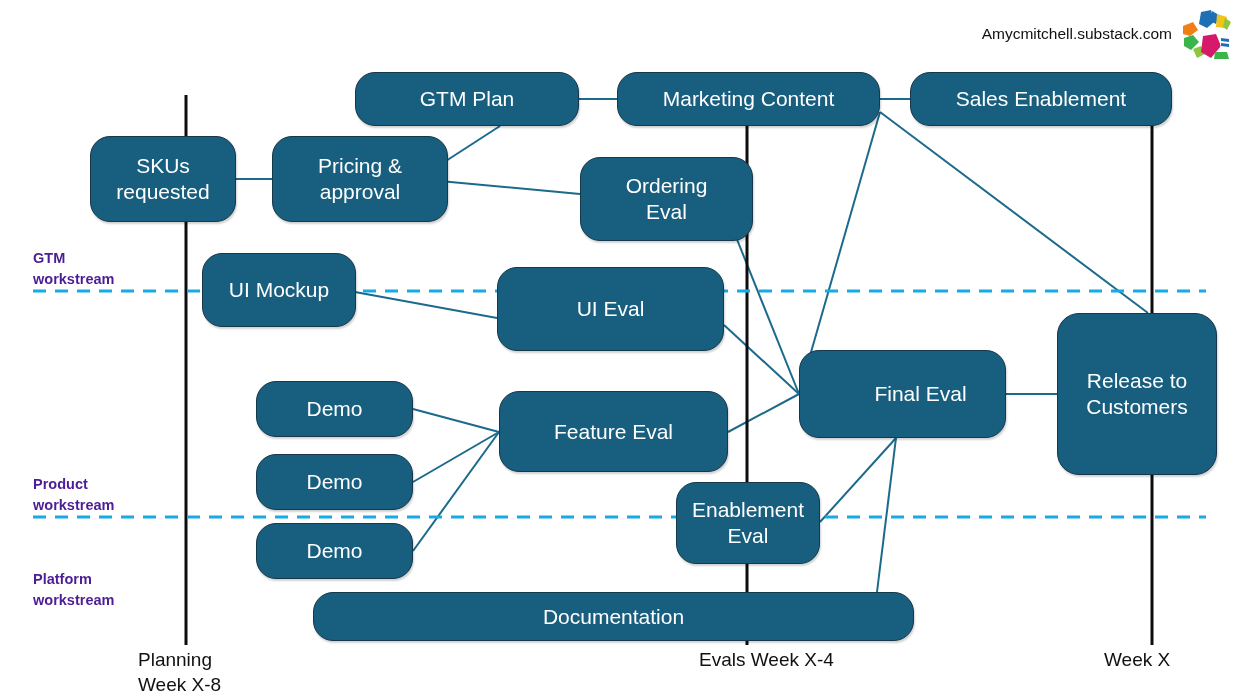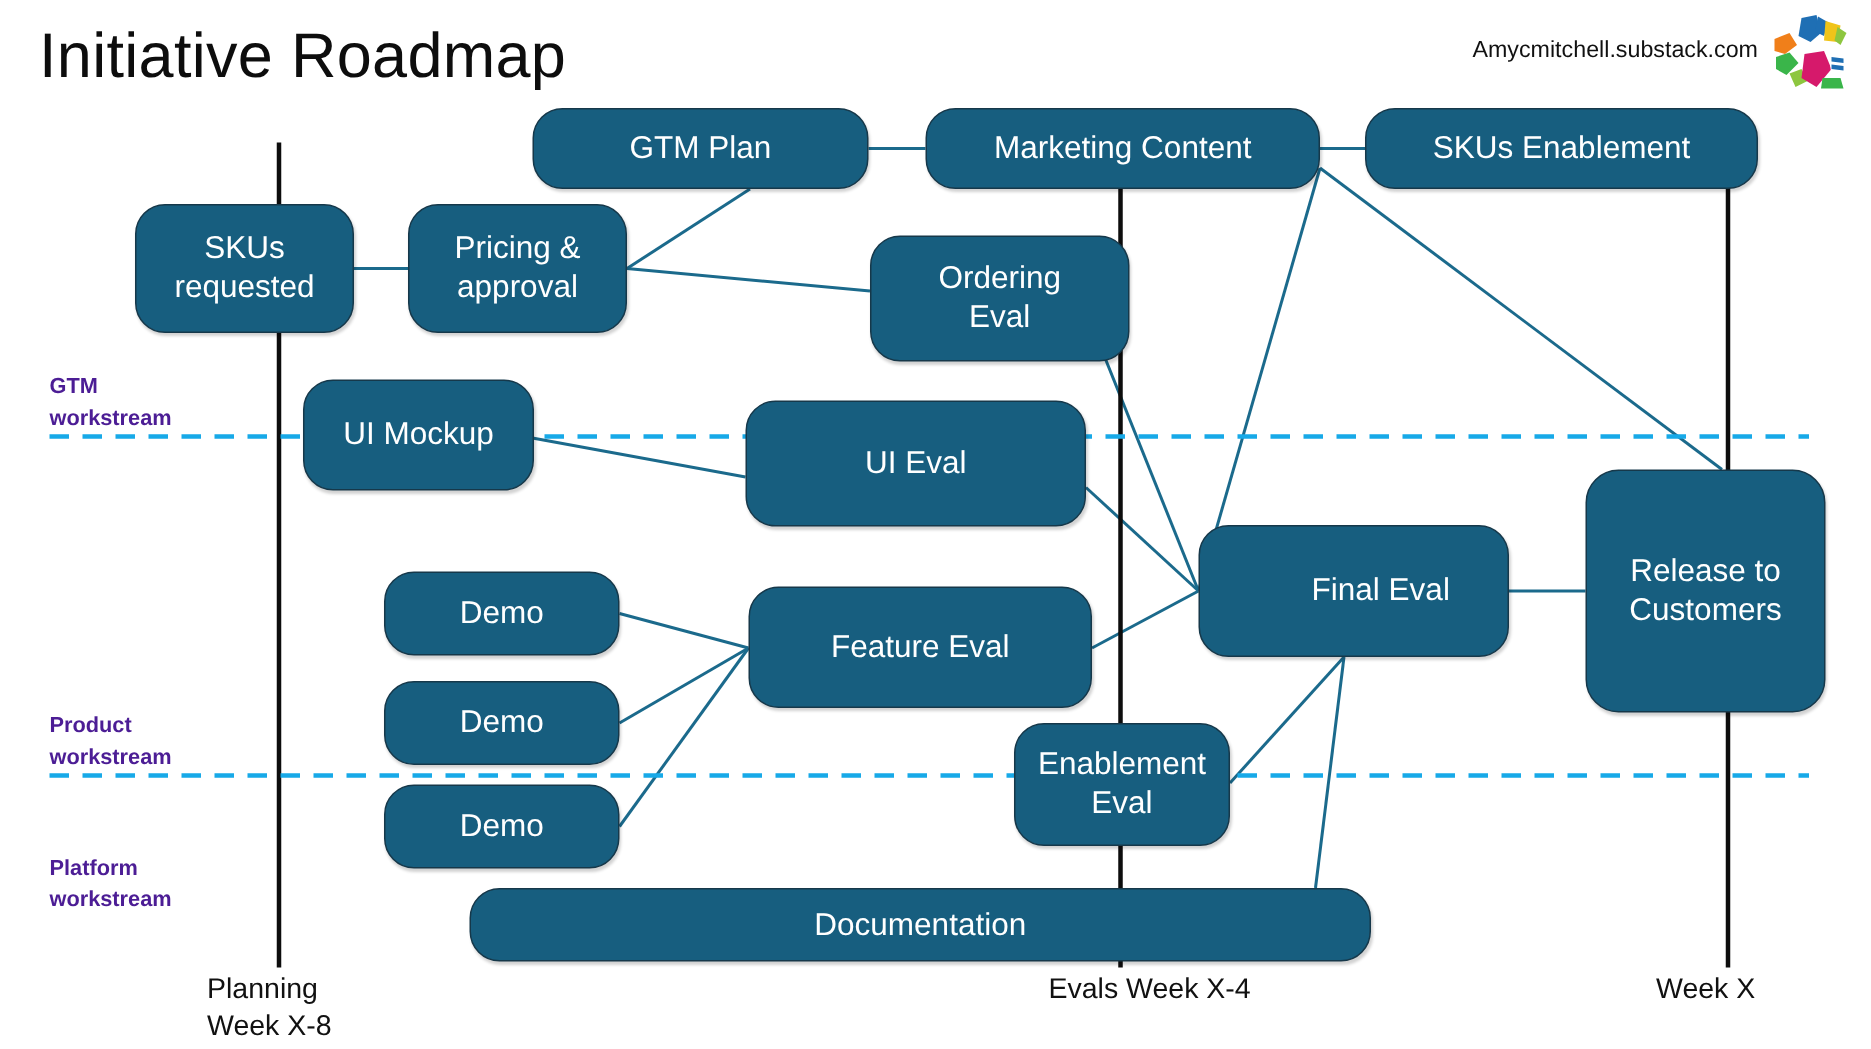--- a/index.html
+++ b/index.html
@@ -95,21 +95,20 @@
     font-size: 19px;
     line-height: 25px;
     white-space: pre-line;
   }
 </style>
 </head>
 <body>
 
 <div id="canvas">
 
-  <div id="title">Initiative Roadmap</div>
 
   <div id="brand">
     <span id="brand-text">Amycmitchell.substack.com</span>
     <span id="brand-logo">
       <svg viewBox="0 0 52 52" width="52" height="52" aria-hidden="true">
         <rect x="0" y="0" width="52" height="52" fill="#ffffff"></rect>
         <g stroke="none">
           <path d="M20 4 L30 2 L33 14 L26 20 L18 16 Z" fill="#1f6fb4"></path>
           <path d="M31 3 L29 13 L35 16 L38 7 Z" fill="#1f6fb4"></path>
           <path d="M36 6 L46 9 L44 20 L35 19 Z" fill="#f0c419"></path>
@@ -152,24 +151,24 @@
       <line x1="1152" y1="95" x2="1152" y2="645" stroke="#0d0d0d" stroke-width="3"></line>
     </svg>
   <svg id="lanes" class="layer">
       <line x1="33" y1="291" x2="1206" y2="291" stroke="#17a9e8" stroke-width="3" stroke-dasharray="13 9"></line>
       <line x1="33" y1="517" x2="1206" y2="517" stroke="#17a9e8" stroke-width="3" stroke-dasharray="13 9"></line>
     </svg>
 
   <div id="nodes-host">
       <div class="node" style="left: 355px; top: 72px; width: 224px; height: 54px;">GTM Plan</div>
       <div class="node" style="left: 617px; top: 72px; width: 263px; height: 54px;">Marketing Content</div>
-      <div class="node" style="left: 910px; top: 72px; width: 262px; height: 54px;">SKUs Enablement</div>
+      <div class="node" style="left: 910px; top: 72px; width: 262px; height: 54px;">Sales Enablement</div>
       <div class="node" style="left: 90px; top: 136px; width: 146px; height: 86px;">SKUs
 requested</div>
-      <div class="node" style="left: 272px; top: 136px; width: 146px; height: 86px;">Pricing &amp;
+      <div class="node" style="left: 272px; top: 136px; width: 176px; height: 86px;">Pricing &amp;
 approval</div>
       <div class="node" style="left: 580px; top: 157px; width: 173px; height: 84px;">Ordering
 Eval</div>
       <div class="node" style="left: 202px; top: 253px; width: 154px; height: 74px;">UI Mockup</div>
       <div class="node" style="left: 497px; top: 267px; width: 227px; height: 84px;">UI Eval</div>
       <div class="node" style="left: 799px; top: 350px; width: 207px; height: 88px; padding-left: 44px;">Final Eval</div>
       <div class="node big" style="left: 1057px; top: 313px; width: 160px; height: 162px;">Release to
 Customers</div>
       <div class="node" style="left: 256px; top: 381px; width: 157px; height: 56px;">Demo</div>
       <div class="node" style="left: 256px; top: 454px; width: 157px; height: 56px;">Demo</div>

